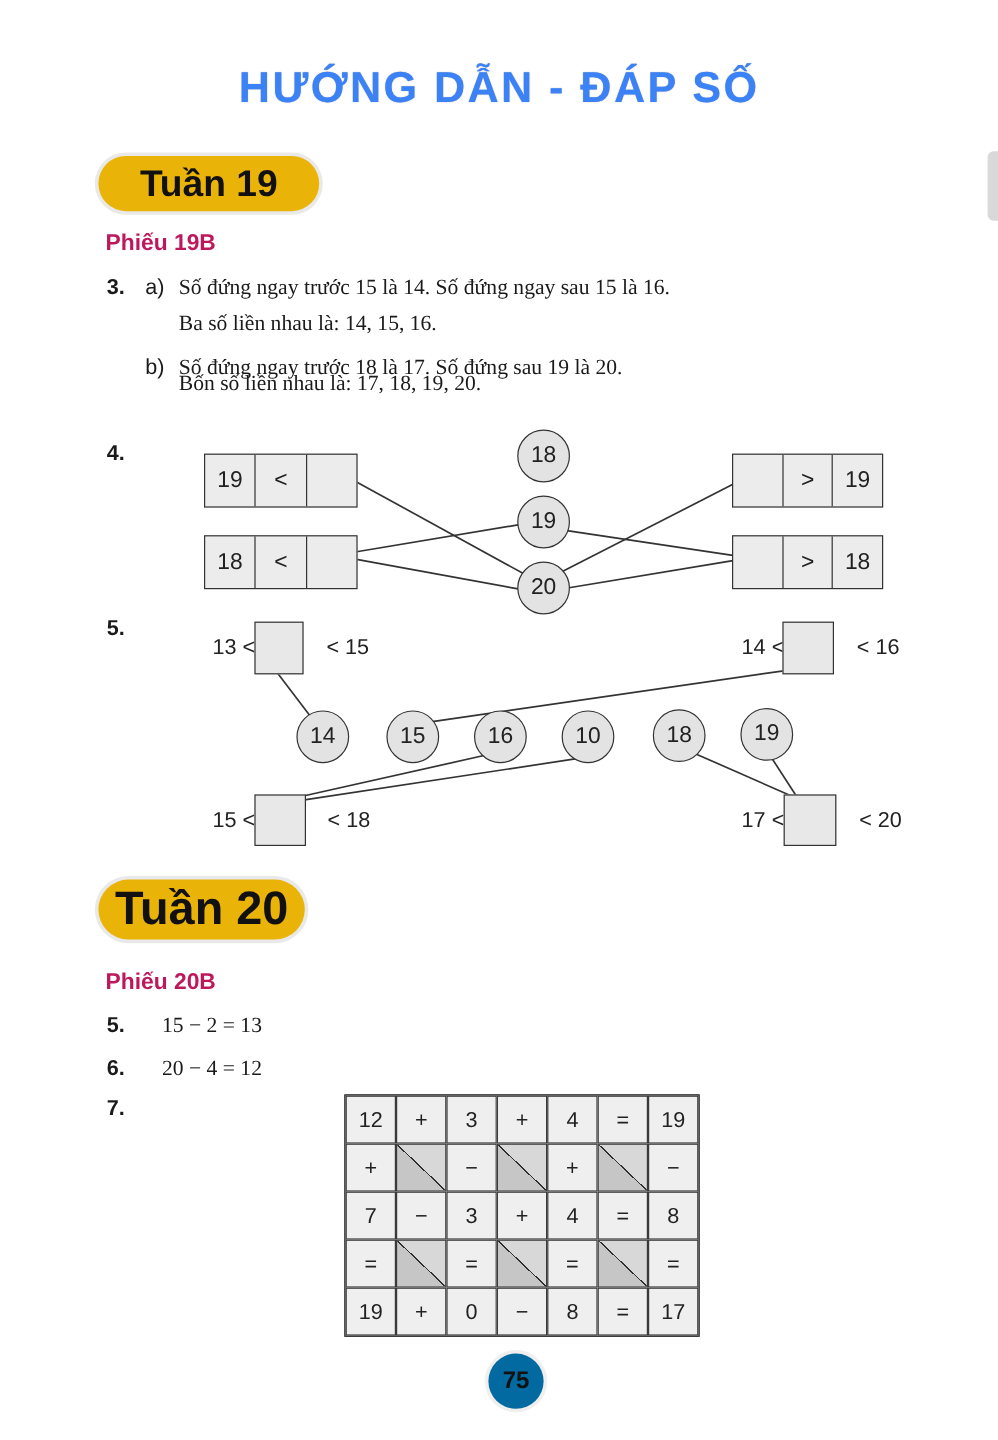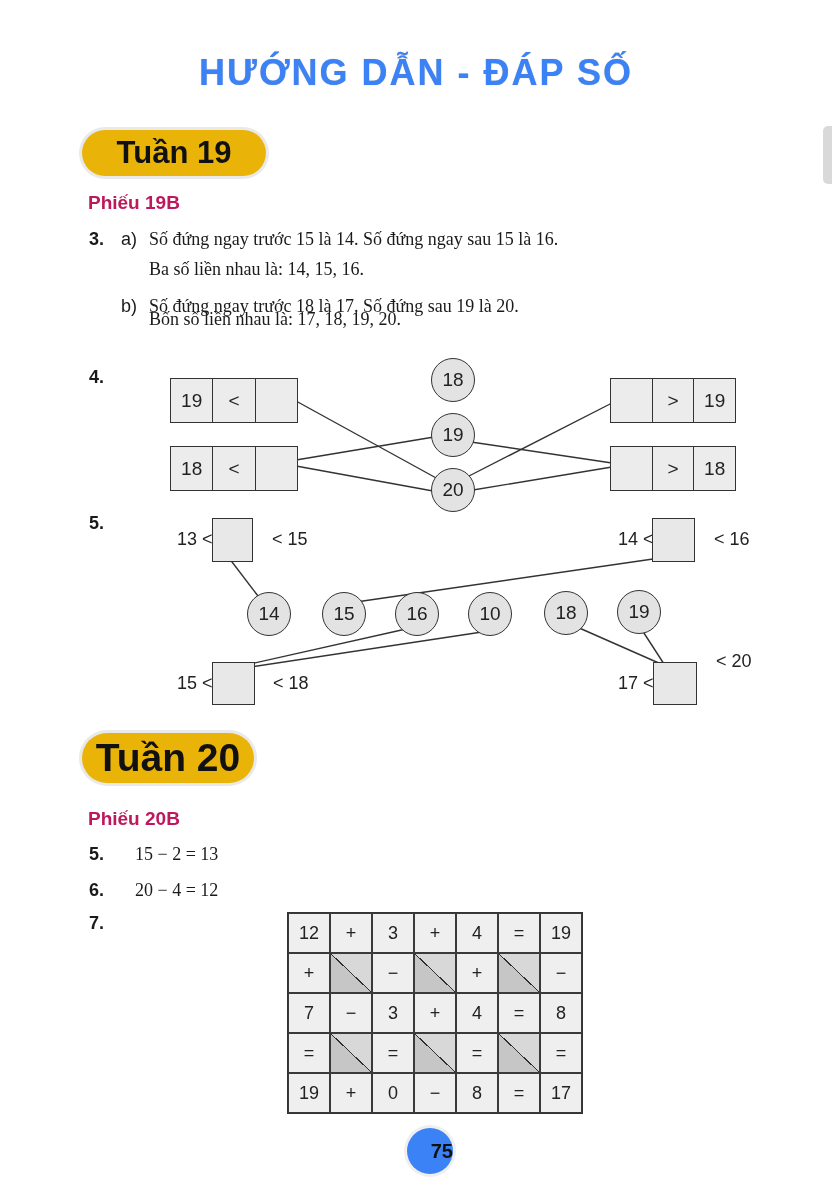--- a/index.html
+++ b/index.html
@@ -53,22 +53,22 @@
     background:#efefef;border:1px solid #3a3a3a;margin:0;
     display:flex;align-items:center;justify-content:center;
     font-size:18px;color:#222;
   }
   .grid7 .gcell.diag{
     background-image:linear-gradient(to top right,
       #c6c6c6 0%,#c6c6c6 49.2%,#2f2f2f 49.2%,#2f2f2f 51%,#d8d8d8 51%,#d8d8d8 100%);
   }
   .page-circle{
     left:407px;top:1128px;width:46px;height:46px;border-radius:50%;
-    background:#3b82f6;box-shadow:0 0 0 3px #efefef;
-    display:flex;align-items:center;justify-content:flex-end;
+    background:#0369a1;box-shadow:0 0 0 3px #efefef;
+    display:flex;align-items:center;justify-content:center;
     font-size:20px;font-weight:bold;color:#111;
   }
   .edge-artifact{right:0;top:126px;width:9px;height:58px;background:#d9d9d9;border-radius:5px 0 0 5px;}
 </style>
 </head>
 <body>
 
 <svg class="overlay" width="832" height="1200">
   <g stroke="#333" stroke-width="1.4" fill="none">
 
@@ -146,21 +146,21 @@
 <div class="abs num-circle" style="left:468px;top:592px">10</div>
 <div class="abs num-circle" style="left:544px;top:591px">18</div>
 <div class="abs num-circle" style="left:617px;top:590px">19</div>
 
 <div class="abs ineq" style="left:165px;top:673px">15 &lt;</div>
 <div class="abs ans-box" style="left:212px;top:662px;width:41px;height:41px"></div>
 <div class="abs ineq" style="left:261px;top:673px">&lt; 18</div>
 
 <div class="abs ineq" style="left:606px;top:673px">17 &lt;</div>
 <div class="abs ans-box" style="left:653px;top:662px;width:42px;height:41px"></div>
-<div class="abs ineq" style="left:704px;top:651px">&lt; 20</div>
+<div class="abs ineq" style="left:704px;top:673px">&lt; 20</div>
 
 <div class="abs badge badge20">Tuần 20</div>
 <div class="abs sheet-heading" style="top:808px">Phiếu 20B</div>
 
 <div class="abs pnum" style="left:89px;top:844px">5.</div>
 <div class="abs ptext" style="left:135px;top:844px">15 − 2 = 13</div>
 <div class="abs pnum" style="left:89px;top:880px">6.</div>
 <div class="abs ptext" style="left:135px;top:880px">20 − 4 = 12</div>
 <div class="abs pnum" style="left:89px;top:913px">7.</div>
 

